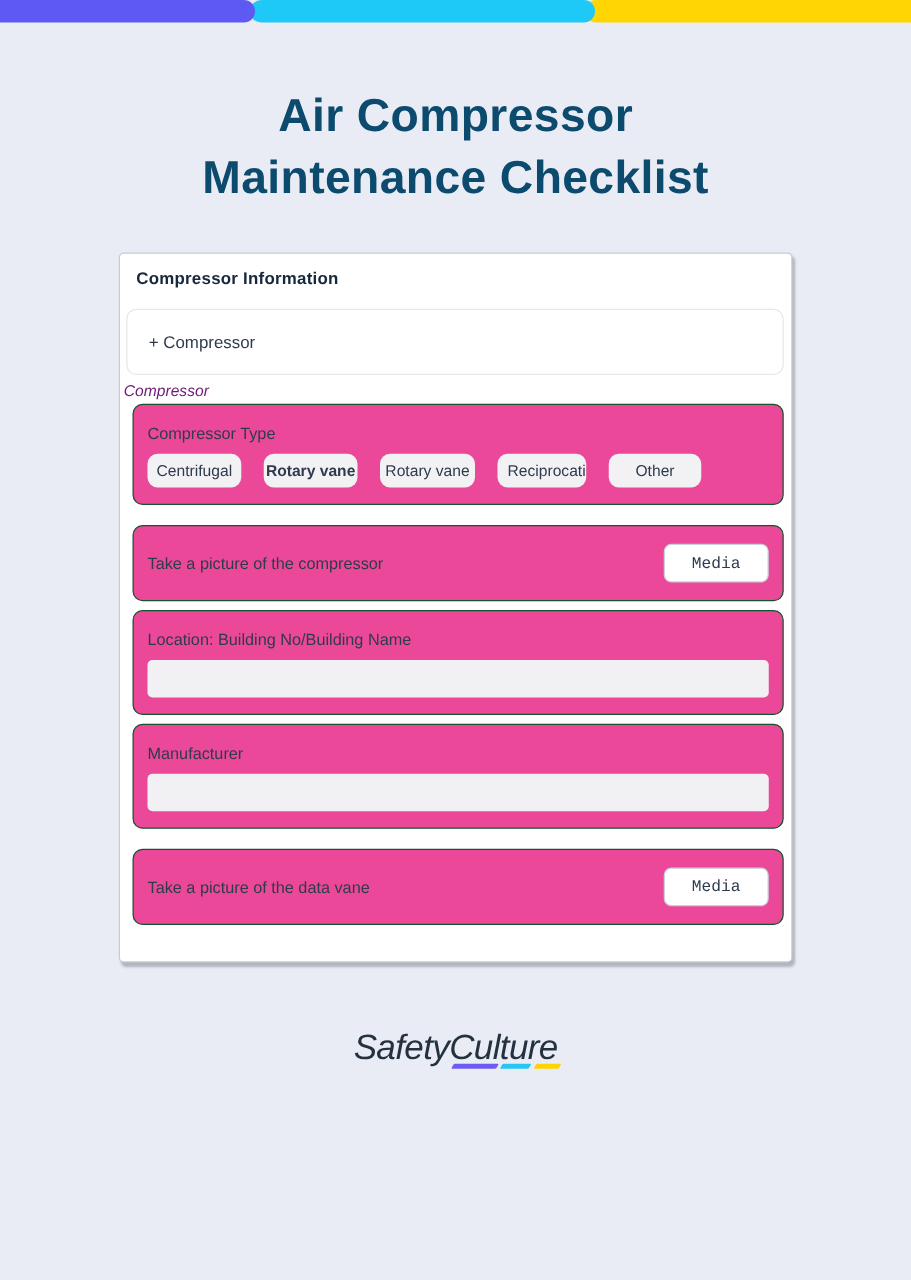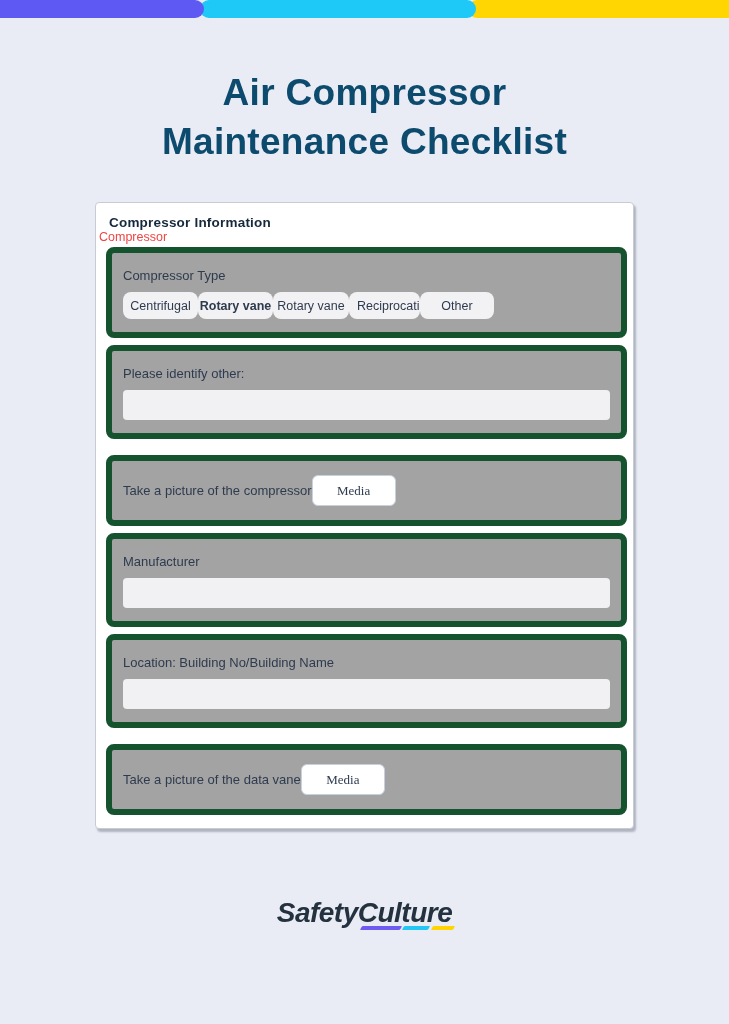--- a/index.html
+++ b/index.html
@@ -30,21 +30,21 @@
   }
 
   
   .card {
     width: 539px;
     margin: 36px auto 0;
     background: #ffffff;
     border: 1px solid #c9cbd3;
     border-radius: 4px;
     box-shadow: 2px 3px 2px rgba(107, 112, 128, 0.45);
-    padding-bottom: 6px;
+    padding-bottom: 22px;
   }
   .card-header {
     padding: 12px 13px 0;
     font-size: 13.5px;
     font-weight: 700;
     color: #16283c;
     letter-spacing: 0.2px;
   }
   .add-box {
     display: flex;
@@ -57,55 +57,57 @@
     border-radius: 8px;
     padding-left: 17px;
     font-family: inherit;
     font-size: 13.5px;
     color: #2e3b4e;
     cursor: pointer;
     text-align: left;
   }
   .group-label {
     font-size: 12.5px;
-    color: #ef4444;
+    color: #701a75;
     margin: 0 0 3px 3px;
+    font-style: italic;
   }
 
   .section {
     margin: 0 6px 7px 10px;
-    border: 6px solid #14532d;
+    border: 1px solid #14532d;
     border-radius: 8px;
-    background: #a3a3a3;
+    background: #ec4899;
   }
   .section.pad { padding: 15px 11px 13px; }
   .section.row {
     padding: 14px 11px;
     display: flex;
     align-items: center;
+    justify-content: space-between;
     margin-top: 16px;
   }
   .field-label { font-size: 13px; color: #2e3b4e; }
   .pad .field-label { margin-bottom: 9px; }
 
   .text-input {
     display: block;
     width: 100%;
     height: 30px;
     background: #f1f1f3;
     border: none;
     border-radius: 4px;
     outline: none;
     font-family: inherit;
     font-size: 13px;
     color: #2e3b4e;
     padding: 0 8px;
   }
 
-  .chips { display: flex; gap: 0; }
+  .chips { display: flex; gap: 18px; }
   .chip {
     height: 27px;
     background: #f2f2f4;
     border: none;
     border-radius: 8px;
     font-family: inherit;
     font-size: 12.5px;
     color: #2e3b4e;
     display: flex;
     align-items: center;
@@ -120,36 +122,35 @@
   .chip:nth-child(3) { width: 76px; }
   .chip:nth-child(4) { width: 71px; justify-content: flex-start; padding-left: 8px; }
   .chip:nth-child(5) { width: 74px; }
 
   .media-btn {
     width: 84px;
     height: 31px;
     background: #fff;
     border: 1px solid #c7d1de;
     border-radius: 6px;
-    font-family: Liberation Serif, serif;
+    font-family: Liberation Mono, monospace;
     font-size: 13px;
     color: #2e3b4e;
     cursor: pointer;
   }
 
   
   .footer { margin-top: 52px; text-align: center; }
   .logo {
     display: inline-block;
     font-size: 28px;
-    font-weight: 700;
+    font-weight: 400;
     font-style: italic;
     color: #243240;
     letter-spacing: -0.5px;
-    margin-top: 16px;
   }
   .logo-culture { position: relative; display: inline-block; }
   .logo-underline {
     position: absolute;
     left: 3px;
     right: -2px;
     bottom: -1px;
     height: 4px;
     display: flex;
     gap: 3px;
@@ -170,51 +171,48 @@
 
 <h1 class="page-title">
   <span>Air Compressor</span><br>
   <span>Maintenance Checklist</span>
 </h1>
 
 <div class="card">
 
   <div class="card-header">Compressor Information</div>
 
+  <button class="add-box">+ Compressor</button>
 
   <div class="group-label">Compressor</div>
 
   <div class="section pad">
     <div class="field-label">Compressor Type</div>
     <div class="chips">
       <button class="chip">Centrifugal</button>
       <button class="chip">Rotary vane</button>
       <button class="chip">Rotary vane</button>
       <button class="chip">Reciprocating</button>
       <button class="chip">Other</button>
     </div>
   </div>
 
-  <div class="section pad">
-    <div class="field-label">Please identify other:</div>
-    <input type="text" class="text-input" value="" style="">
-  </div>
 
   <div class="section row">
     <div class="field-label">Take a picture of the compressor</div>
     <button class="media-btn">Media</button>
   </div>
 
   <div class="section pad">
+    <div class="field-label">Location: Building No/Building Name</div>
+    <input type="text" class="text-input" value="" style="">
+  </div>
+
+  <div class="section pad">
     <div class="field-label">Manufacturer</div>
-    <input type="text" class="text-input" value="" style="">
-  </div>
-
-  <div class="section pad">
-    <div class="field-label">Location: Building No/Building Name</div>
     <input type="text" class="text-input" value="" style="">
   </div>
 
   <div class="section row">
     <div class="field-label">Take a picture of the data vane</div>
     <button class="media-btn">Media</button>
   </div>
 
 
 </div>

